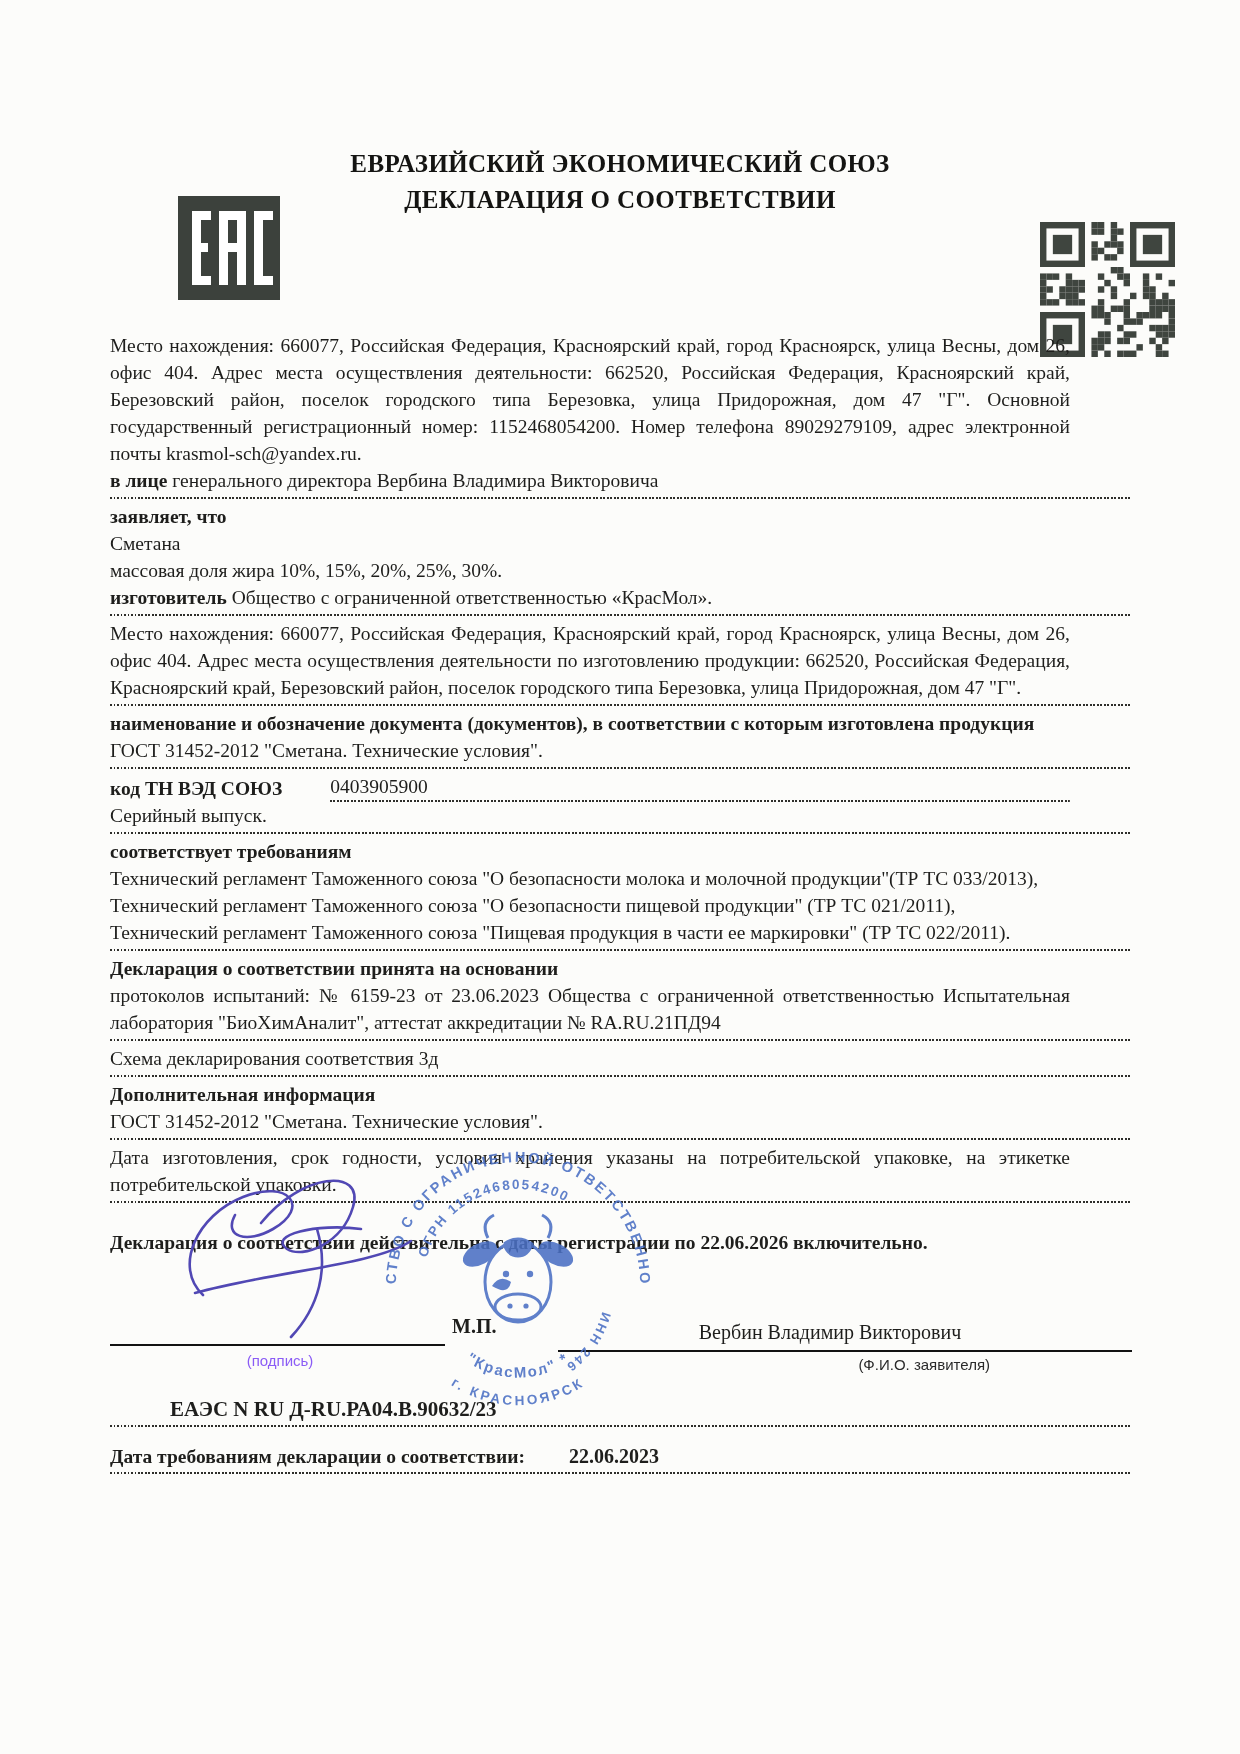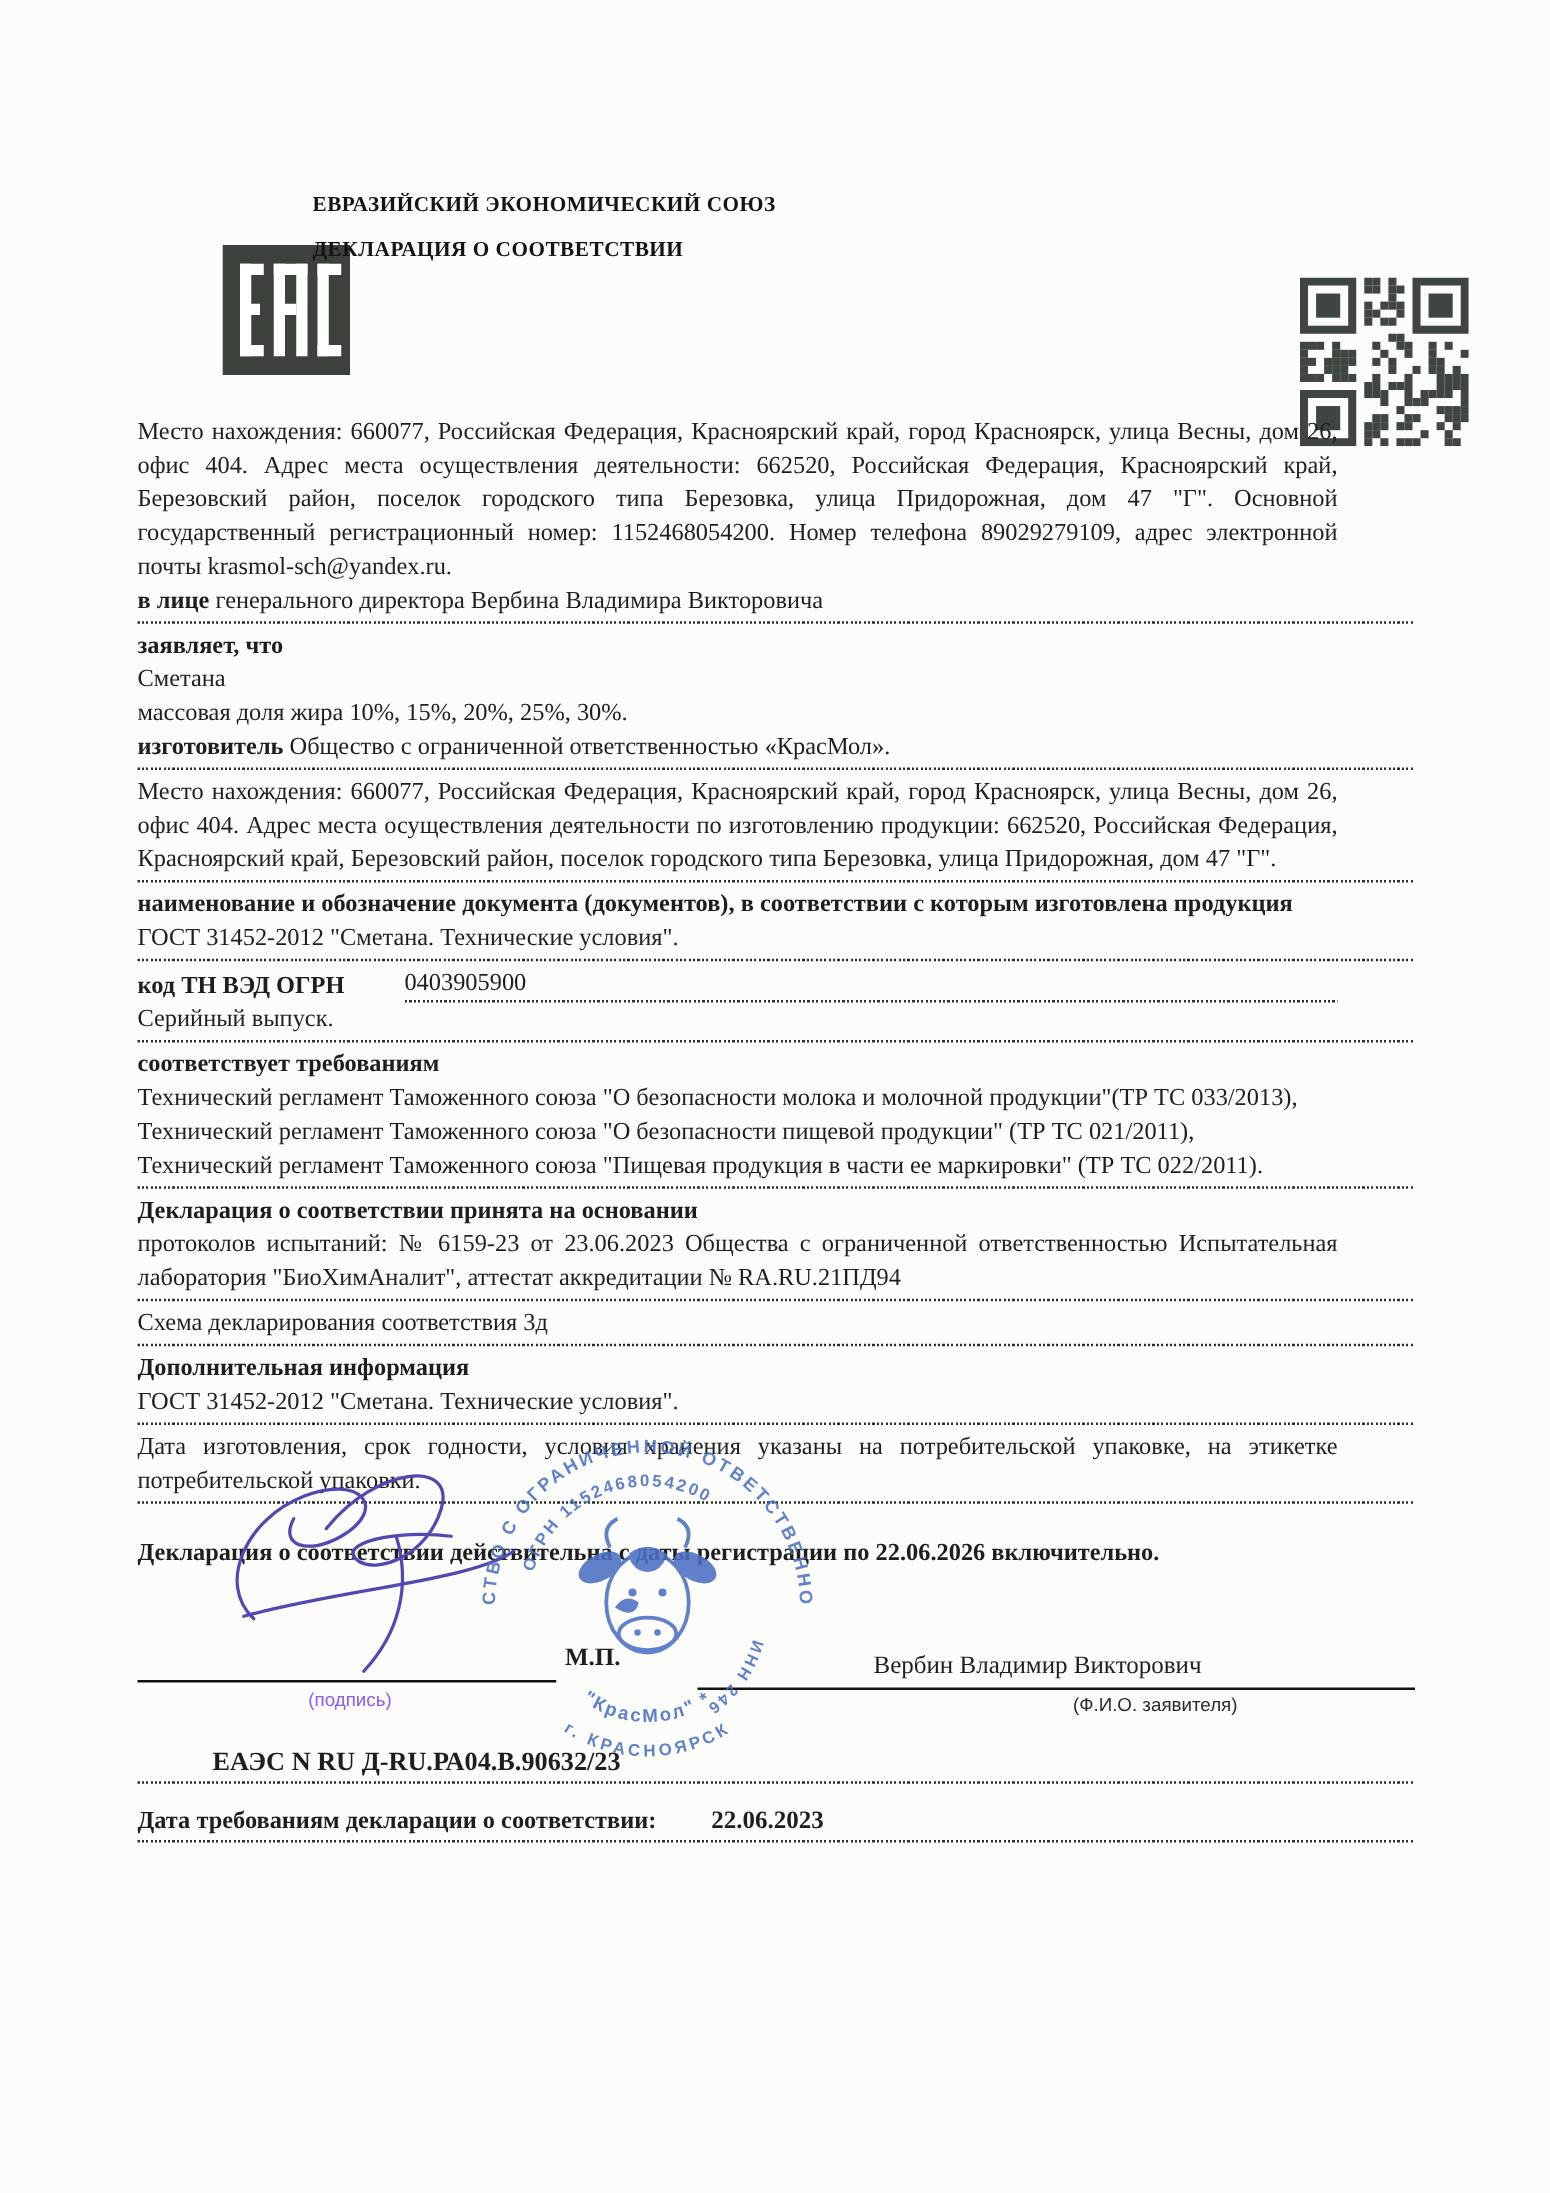--- a/index.html
+++ b/index.html
@@ -1,20 +1,20 @@
 <!DOCTYPE html>
 <html lang="ru"><head>
 <meta charset="utf-8">
 <style>
   html,body{margin:0;padding:0;background:#e9e9e7;}
   .page{position:relative;width:1240px;height:1754px;margin:0 auto;background:#fcfcfa;
         font-family:"Liberation Serif",serif;color:#1e1e1c;overflow:hidden;}
   
-  .title{position:absolute;left:250px;top:146px;width:740px;
-         font-weight:bold;font-size:17px;line-height:36px;letter-spacing:.4px;color:#141412;}
+  .title{position:absolute;left:250px;top:146px;width:740px;text-align:center;
+         font-weight:bold;font-size:25px;line-height:36px;letter-spacing:.4px;color:#141412;}
   .eac-badge{position:absolute;left:178px;top:196px;width:102px;height:104px;}
   .qr{position:absolute;left:1040px;top:222px;width:135px;height:135px;}
   
   .content{position:absolute;left:110px;top:332px;width:1022px;font-size:19.5px;line-height:27px;}
   .b{font-weight:bold;}
   p.t{margin:0;padding-right:62px;text-align:justify;}
   p.c{margin:0;padding-right:62px;}
   .rule{height:2px;margin:3px 0 4px;
         background:repeating-linear-gradient(90deg,#2e2e2a 0 1.7px,transparent 1.7px 3.5px);}
   .kv{display:flex;align-items:flex-end;margin-top:2px;}
@@ -216,21 +216,21 @@
     <div class="rule"></div>
 
     <p class="t">Место нахождения: 660077, Российская Федерация, Красноярский край, город Красноярск, улица Весны, дом 26, офис 404. Адрес места осуществления деятельности по изготовлению продукции: 662520, Российская Федерация, Красноярский край, Березовский район, поселок городского типа Березовка, улица Придорожная, дом 47 "Г".</p>
     <div class="rule"></div>
 
     <p class="t b">наименование и обозначение документа (документов), в соответствии с которым изготовлена продукция</p>
     <p class="c">ГОСТ 31452-2012  "Сметана. Технические условия".</p>
     <div class="rule"></div>
 
     <div class="kv" style="padding-right:62px;">
-      <span class="lbl b">код ТН ВЭД ОГРН</span>
+      <span class="lbl b">код ТН ВЭД СОЮЗ</span>
       <span class="val">0403905900</span>
     </div>
     <p class="c">Серийный выпуск.</p>
     <div class="rule"></div>
 
     <p class="c b">соответствует требованиям</p>
     <p class="t">Технический регламент Таможенного союза "О безопасности молока и молочной продукции"(ТР ТС 033/2013),</p>
     <p class="t">Технический регламент Таможенного союза "О безопасности пищевой продукции" (ТР ТС 021/2011),</p>
     <p class="t">Технический регламент Таможенного союза "Пищевая продукция в части ее маркировки" (ТР ТС 022/2011).</p>
     <div class="rule"></div>

